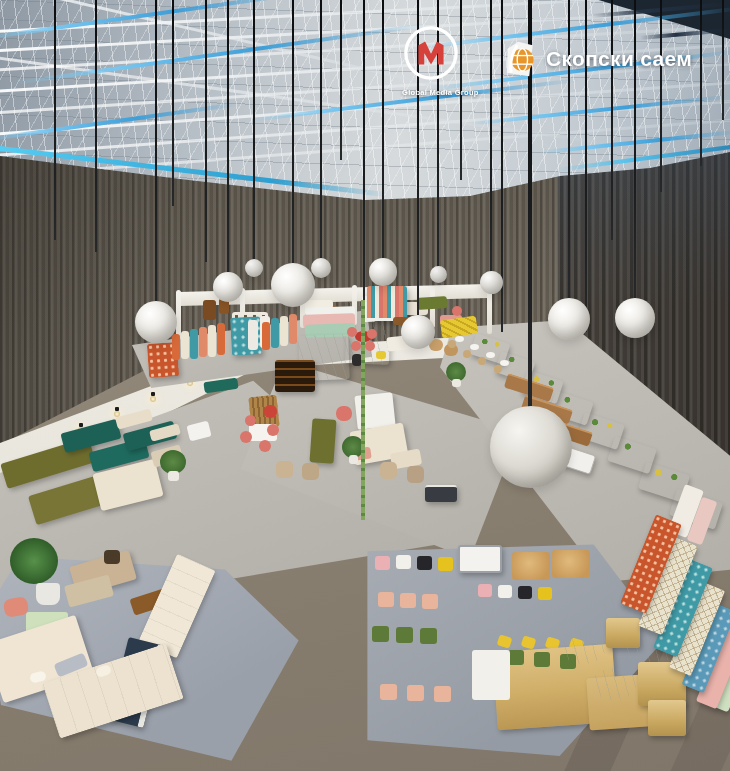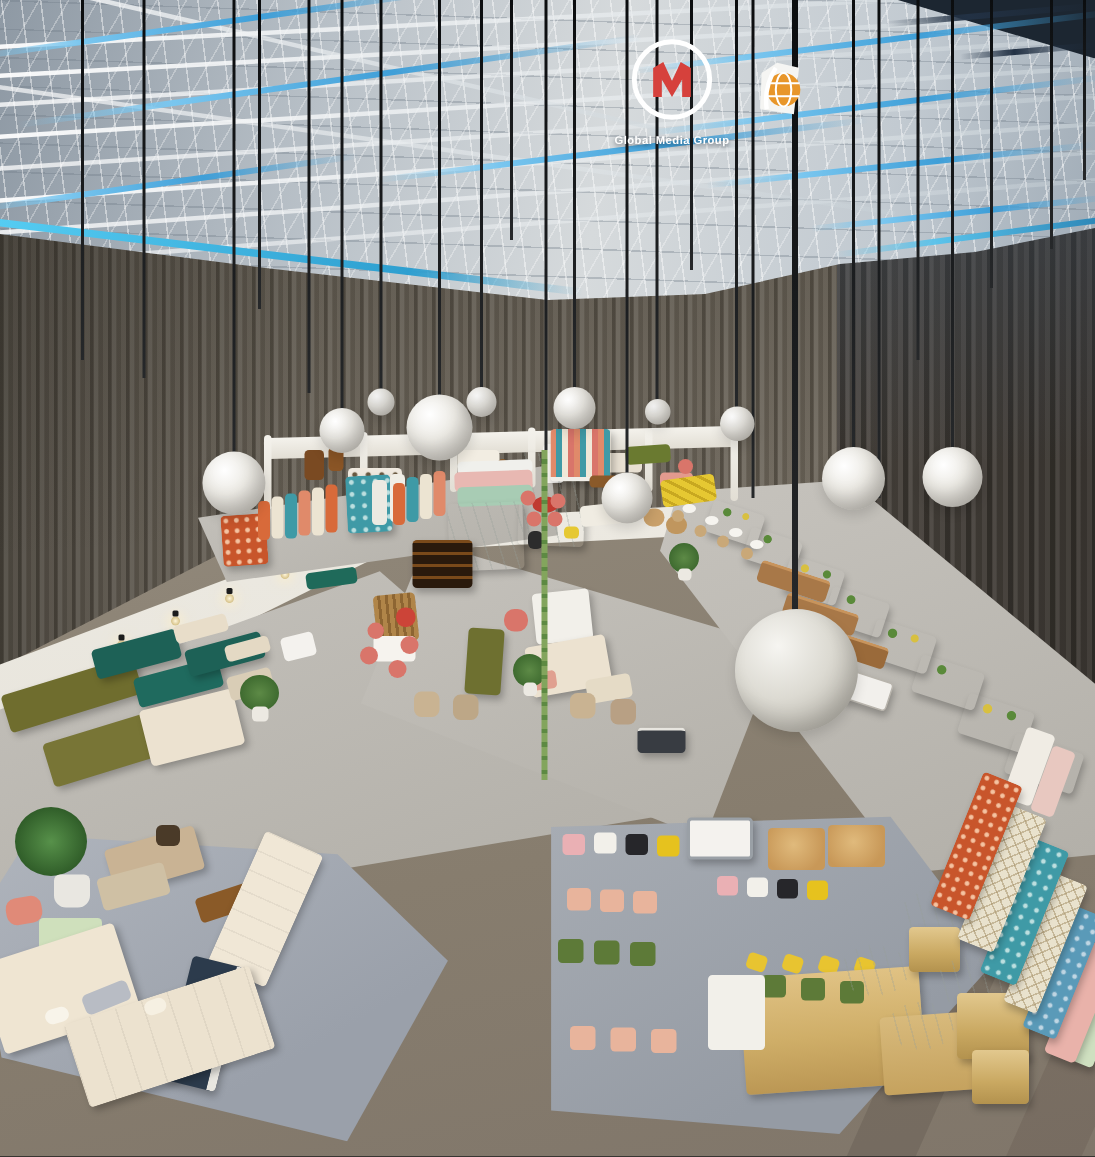--- a/index.html
+++ b/index.html
@@ -50,21 +50,21 @@
     repeating-linear-gradient(-45deg,rgba(168,148,108,.55) 0 1px,transparent 1px 6px);}
   .wood{background:linear-gradient(180deg,#e2c88e,#c9a861 60%,#b3924e);}
   .marble{background:linear-gradient(135deg,#f0f1ee,#dcdedb 60%,#e8eae6);background-image:repeating-linear-gradient(75deg,rgba(150,158,152,.28) 0 1px,transparent 1px 9px);}
   
   .rod{position:absolute;top:0;width:2px;background:linear-gradient(#0b0d0f,#26282a);}
   .sphere{position:absolute;border-radius:50%;
     background:radial-gradient(circle at 35% 30%,#ffffff,#eceae4 40%,#d2cfc8 68%,#b2afa7);
     box-shadow:inset -5px -7px 12px rgba(0,0,0,.14),0 4px 8px rgba(0,0,0,.12);}
   .pole{position:absolute;width:4px;background:repeating-linear-gradient(180deg,#83a55d 0 6px,#5d8a42 6px 9px);}
   
-  #gmg{position:absolute;left:402px;top:24px;width:92px;text-align:center;z-index:12;}
+  #gmg{position:absolute;left:402px;top:24px;width:92px;text-align:left;z-index:12;}
   #gmg .lbl{margin-top:2px;font-size:7.5px;font-weight:bold;color:#fff;letter-spacing:.3px;text-shadow:0 1px 3px rgba(20,30,40,.6);}
   #saem{position:absolute;left:506px;top:40px;display:flex;align-items:center;gap:9px;z-index:12;}
   #saem .lbl{font-size:21px;font-weight:bold;color:#fff;letter-spacing:.3px;text-shadow:0 1px 4px rgba(20,30,40,.6);}
   .aisleShade{position:absolute;background:rgba(58,50,42,.16);}
 </style>
 </head>
 <body>
 
 <div id="scene">
   <div id="floor"></div>
@@ -389,14 +389,15 @@
   </div>
   <div id="saem">
     <svg width="31" height="38" viewBox="0 0 36 42">
       <polygon points="2,9 14,1 31,5 27,41 1,37" fill="#f5f5f3"></polygon>
       <circle cx="19" cy="22" r="13" fill="#e8962a"></circle>
       <ellipse cx="19" cy="22" rx="6" ry="13" fill="none" stroke="#ffffff" stroke-width="1.6"></ellipse>
       <line x1="6.5" y1="17" x2="31.5" y2="17" stroke="#ffffff" stroke-width="1.6"></line>
       <line x1="6.5" y1="27" x2="31" y2="27" stroke="#ffffff" stroke-width="1.6"></line>
       <path d="M6 37 Q3.5 20 13 5" stroke="#ffffff" stroke-width="3.4" fill="none"></path>
     </svg>
+    <div class="lbl">Скопски саем</div>
   </div>
 </div>
 
 </body></html>

